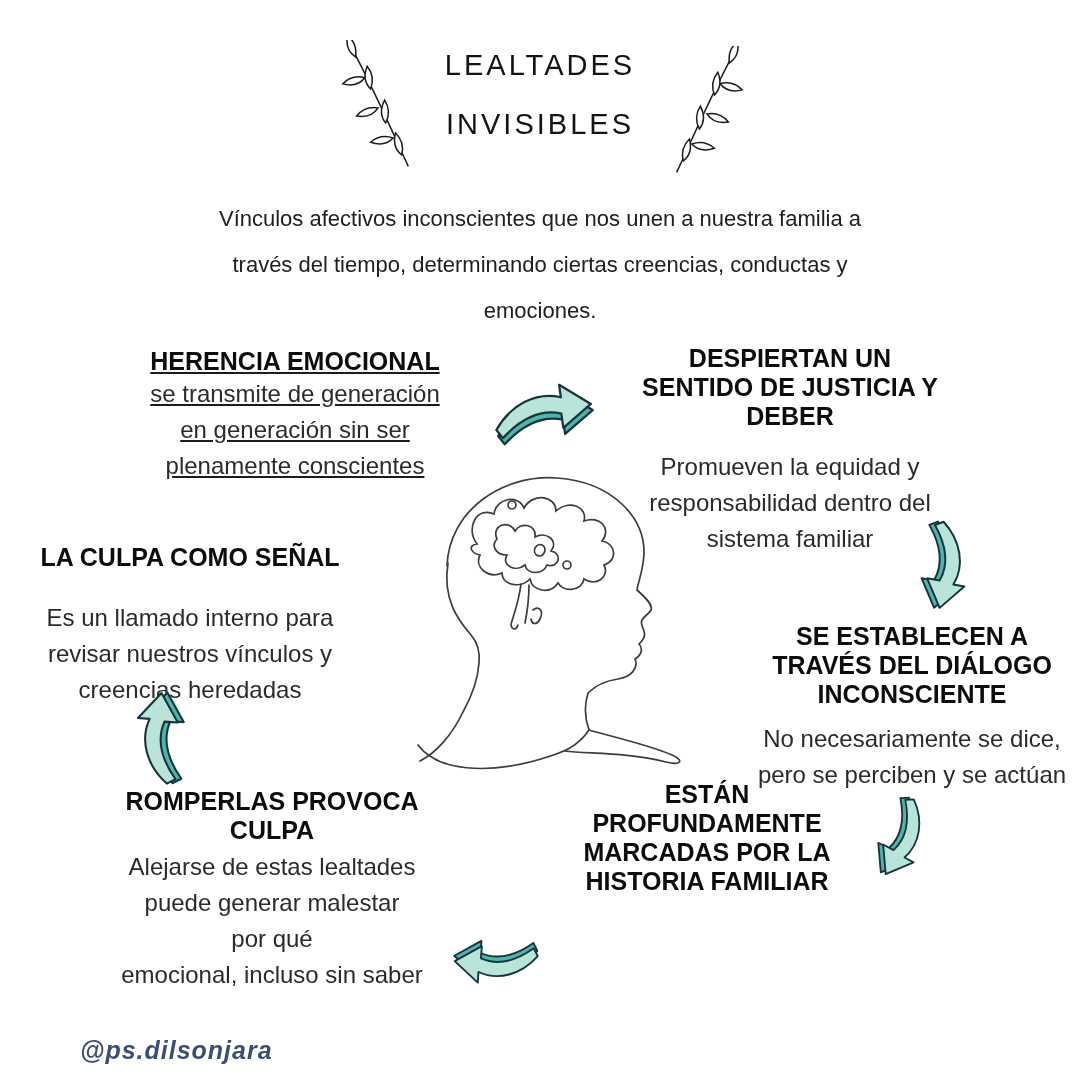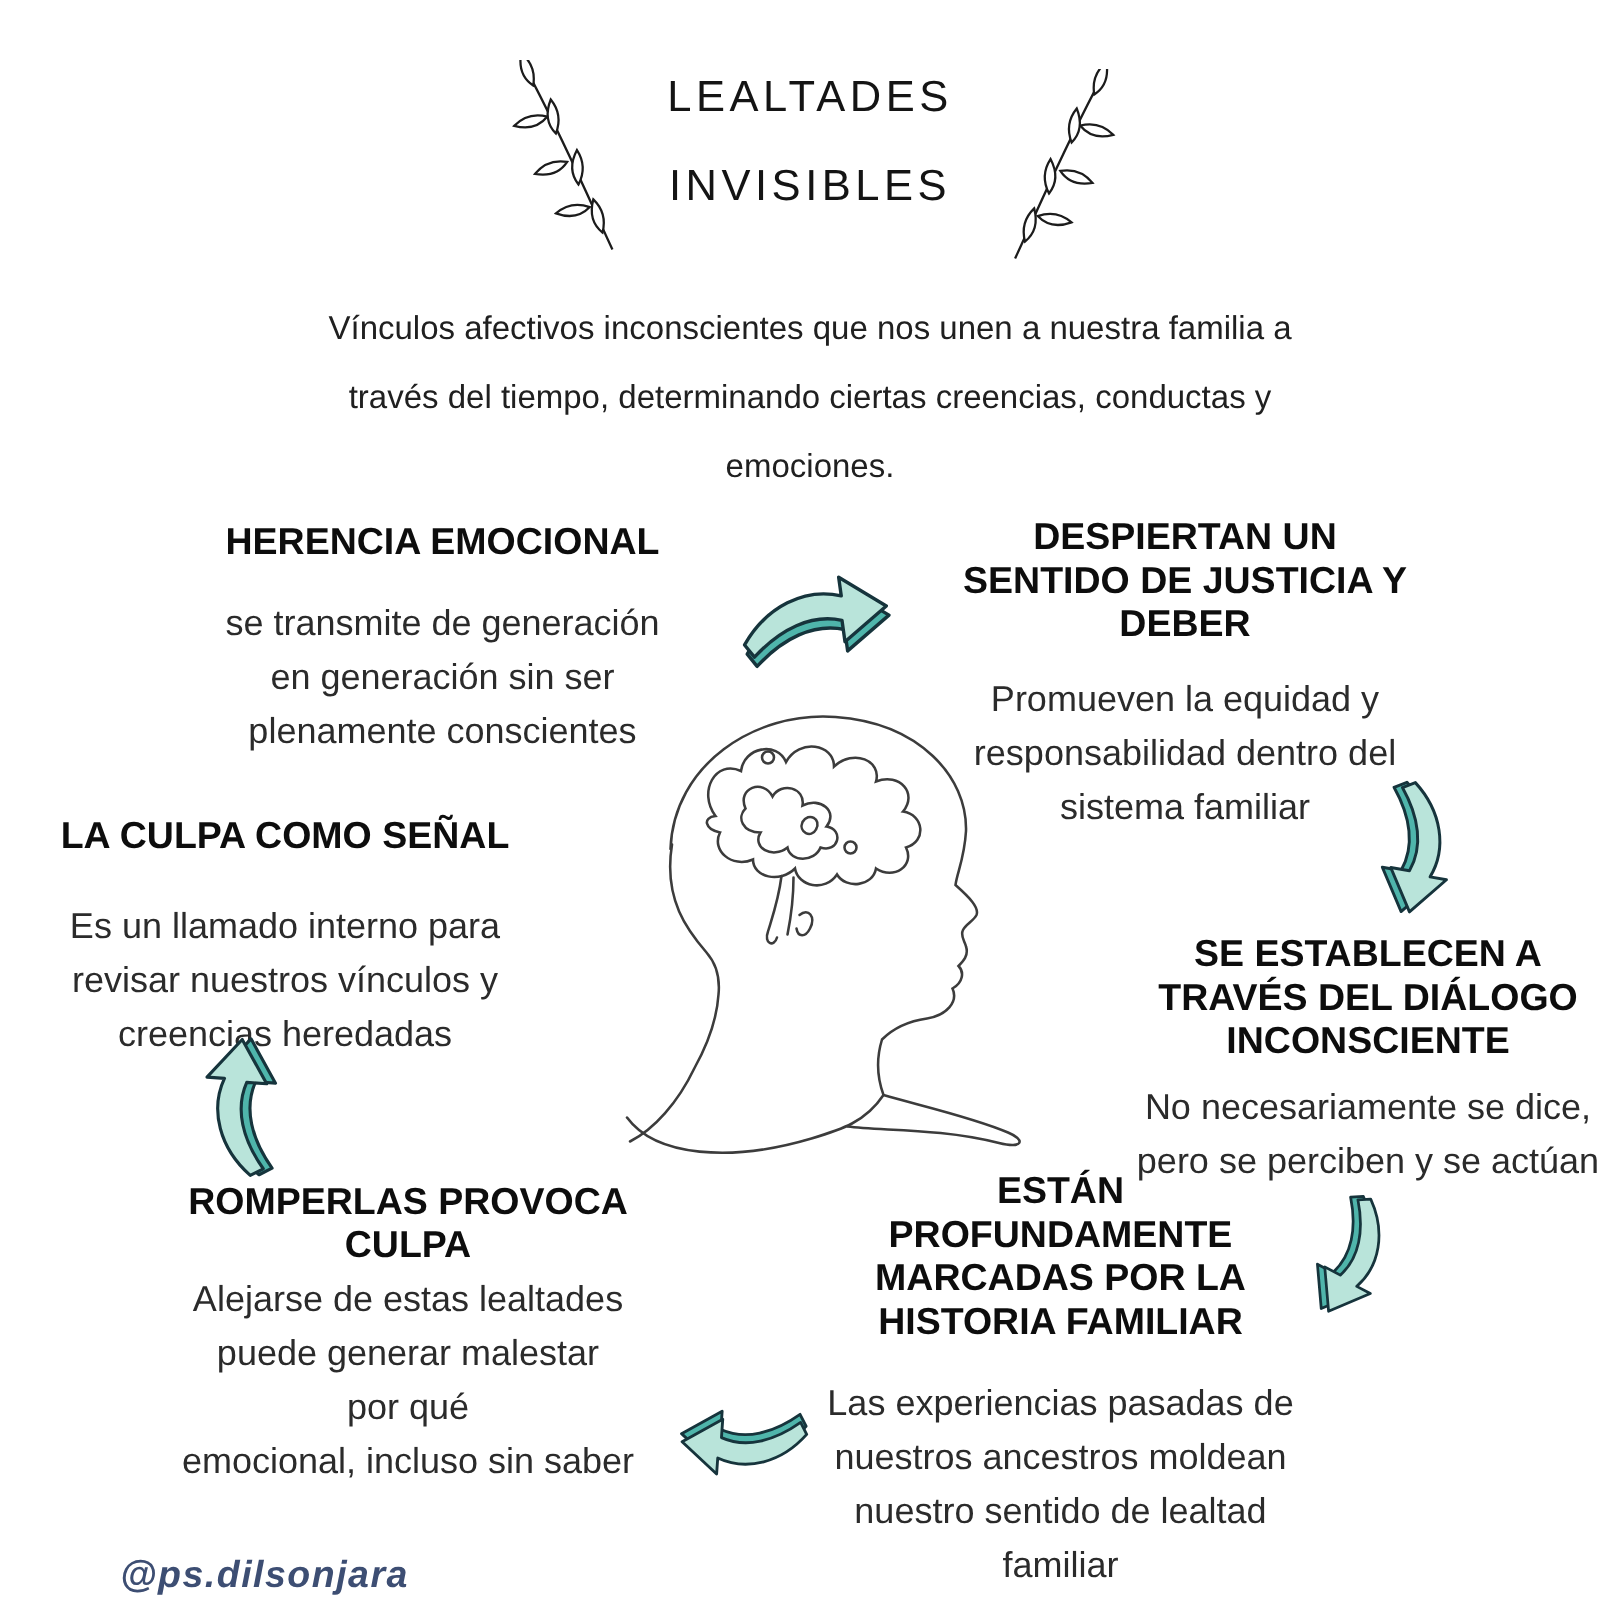--- a/index.html
+++ b/index.html
@@ -13,22 +13,22 @@
   .branch{position:absolute;width:78px;height:132px;}
   .branch-left{left:341px;top:40px;}
   .branch-right{left:666px;top:46px;transform:scaleX(-1);}
   
   .subtitle{position:absolute;left:30px;top:196px;width:1020px;text-align:center;
     font-size:22px;line-height:46px;font-weight:400;color:#202020;}
   
   .section{position:absolute;text-align:center;}
   .sec-heading{font-size:25px;font-weight:700;color:#0d0d0d;line-height:29px;}
   .sec-body{font-size:24px;line-height:36px;color:#2b2b2b;}
-  #sec-herencia   {left:112px;top:347px;width:366px;}
-  #sec-herencia .sec-body{margin-top:22px;}
+  #sec-herencia   {left:112px;top:347px;width:366px;text-decoration:underline;}
+  #sec-herencia .sec-body{}
   #sec-despiertan {left:610px;top:344px;width:360px;}
   #sec-despiertan .sec-body{margin-top:18px;}
   #sec-culpa      {left:8px;top:543px;width:364px;}
   #sec-culpa .sec-body{margin-top:28px;}
   #sec-establecen {left:740px;top:622px;width:344px;}
   #sec-establecen .sec-body{margin-top:12px;}
   #sec-romperlas  {left:88px;top:787px;width:368px;}
   #sec-romperlas .sec-body{margin-top:4px;}
   #sec-historia   {left:518px;top:780px;width:378px;}
   #sec-historia .sec-body{margin-top:22px;}
@@ -151,26 +151,20 @@
     </div>
   </div>
 
   <div class="section" id="sec-historia">
     <div class="sec-heading">
       <div>ESTÁN</div>
       <div>PROFUNDAMENTE</div>
       <div>MARCADAS POR LA</div>
       <div>HISTORIA FAMILIAR</div>
     </div>
-    <div class="sec-body">
-      <div>Las experiencias pasadas de</div>
-      <div>nuestros ancestros moldean</div>
-      <div>nuestro sentido de lealtad</div>
-      <div>familiar</div>
-    </div>
   </div>
 
   <svg class="head-illustration" viewBox="0 0 290 340">
     <g fill="none" stroke="#3c3c3c" stroke-width="1.7" stroke-linecap="round">
       <path d="M32 118 C34 62, 88 26, 142 30 C198 34, 230 70, 229 106 C228 124, 223 134, 222 142 C231 150, 238 157, 236 162 C234 166, 229 168, 227 172 C225 176, 228 179, 229 183 C231 189, 227 193, 224 196 C228 200, 227 207, 220 211 C224 220, 216 229, 203 231 C189 233, 180 238, 173 245 C169 258, 170 271, 174 282 C198 289, 234 297, 257 307 C269 312, 267 318, 251 314 C212 304, 172 306, 150 303"></path>
       <path d="M33 115 C27 152, 44 173, 56 187 C63 195, 65 205, 64 215 C63 230, 58 246, 48 264 C37 287, 21 305, 5 313"></path>
       <path d="M3 297 C22 323, 72 327, 126 311 C146 305, 162 300, 174 282"></path>
       <path d="M118 162 C124 157, 129 163, 125 171 C122 177, 117 177, 116 171"></path>
       <path d="M62 96 C50 80, 62 58, 79 66 C81 50, 103 46, 109 60 C118 44, 141 48, 141 63 C154 51, 173 59, 169 73 C185 67, 197 81, 187 93 C201 95, 203 113, 189 117 C195 129, 181 139, 169 131 C167 143, 149 145, 143 135 C135 147, 117 143, 115 131 C105 141, 87 137, 87 125 C73 131, 59 119, 65 107 C55 105, 53 97, 62 96 Z"></path>
       <path d="M82 91 C76 77, 94 71, 100 83 C106 73, 122 77, 120 89 C132 83, 144 93, 136 103 C148 105, 144 121, 132 117 C128 127, 112 127, 110 117 C100 125, 86 117, 92 107 C80 107, 76 97, 82 91 Z"></path>

